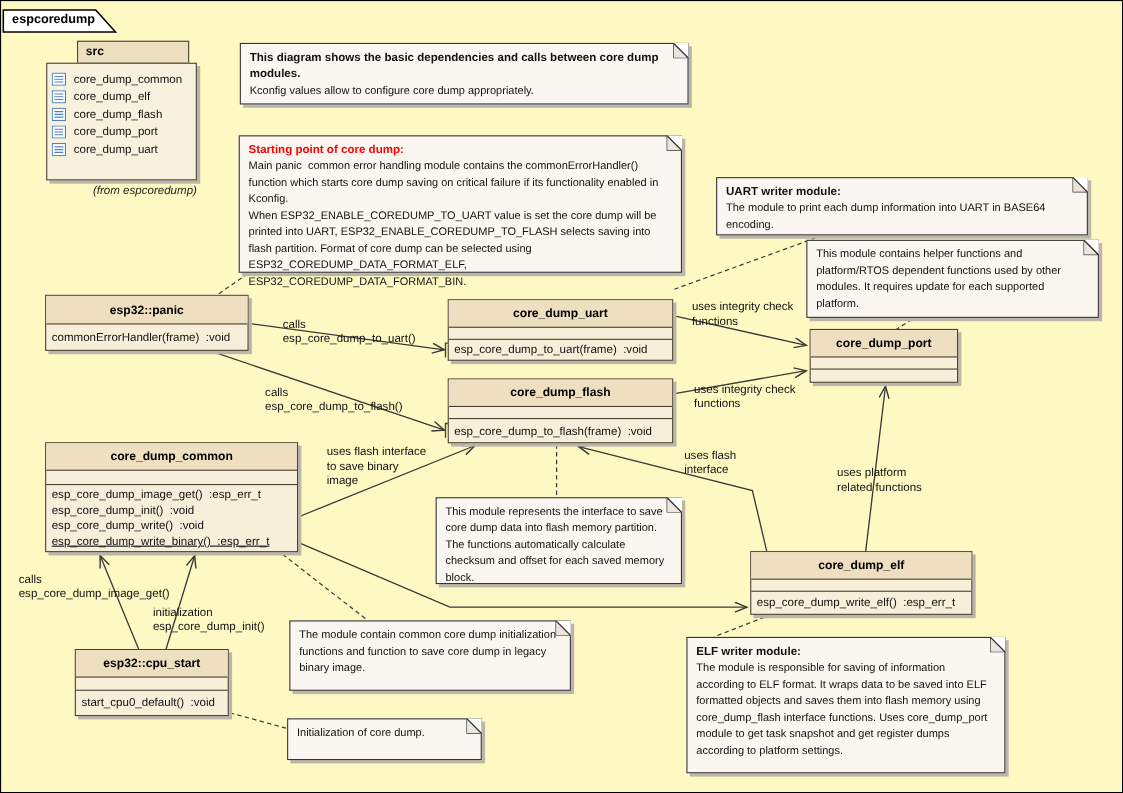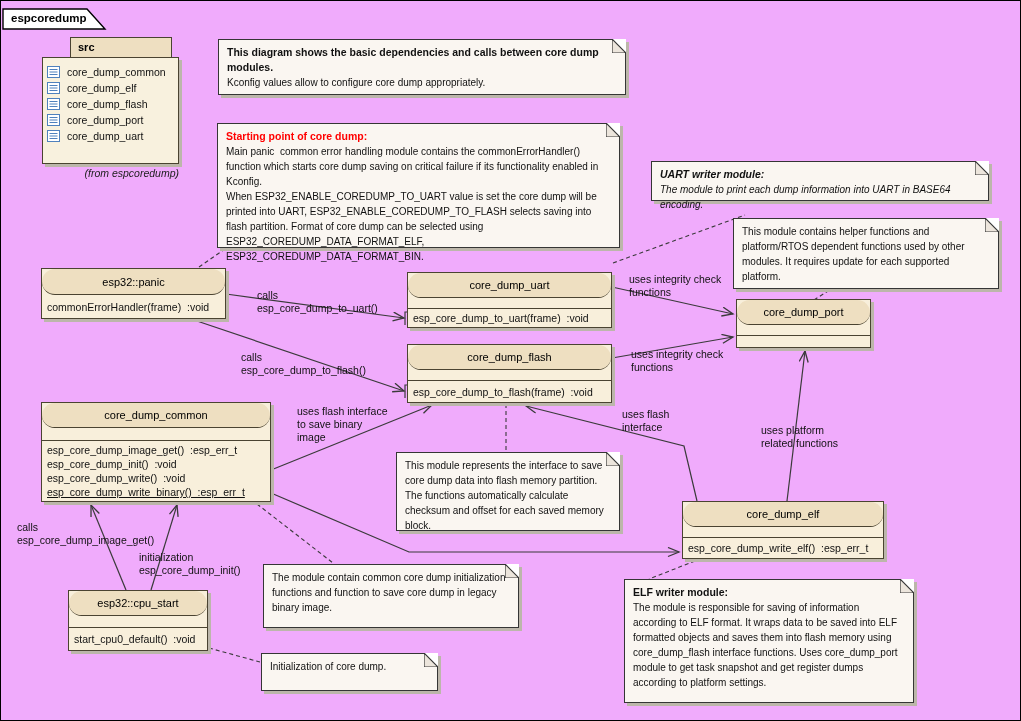--- a/index.html
+++ b/index.html
@@ -1,25 +1,25 @@
 <!DOCTYPE html>
 <html><head>
 <meta charset="utf-8">
 <style>
   html,body{margin:0;padding:0;background:#ffffff;}
   .canvas{position:relative;width:1021px;height:721px;border:1.6px solid #000;box-sizing:border-box;
-          font-family:"Liberation Sans",sans-serif;background:#f0abfc;overflow:hidden;padding-left:28px;}
+          font-family:"Liberation Sans",sans-serif;background:#fef9c3;overflow:hidden;padding-left:28px;}
   .overlay{position:absolute;left:0;top:0;z-index:1;}
   .frame-tab-label{position:absolute;z-index:3;left:10px;top:11px;font-weight:bold;font-size:11.5px;color:#000;}
 
   
   .uml-class{position:absolute;z-index:2;background:#f8efdb;border:1.3px solid #4a4331;
              box-shadow:3px 3px 0 #bcb6aa;box-sizing:border-box;display:flex;flex-direction:column;}
-  .cls-header{background:#eedfc1;border-bottom:1.3px solid #4a4331;font-weight:normal;font-size:11px;
-              display:flex;align-items:center;justify-content:center;flex:0 0 auto;border-radius:13px;}
+  .cls-header{background:#eedfc1;border-bottom:1.3px solid #4a4331;font-weight:bold;font-size:11px;
+              display:flex;align-items:center;justify-content:center;flex:0 0 auto;}
   .cls-attrs{border-bottom:1.3px solid #4a4331;flex:0 0 auto;}
   .cls-ops{flex:1;display:flex;flex-direction:column;justify-content:center;padding:1px 4px 1px 5px;
            font-size:10.5px;line-height:14px;color:#111;}
   .op{white-space:pre;}
   .op.u{text-decoration:underline;}
 
   
   .note{position:absolute;z-index:2;background:#faf6f1;border:1.3px solid #353535;box-shadow:3px 3px 0 #bcb6aa;
         box-sizing:border-box;padding:5px 8px 4px 8px;font-size:10px;line-height:15px;color:#111;}
   .note-title{font-weight:bold;font-size:10.5px;}
@@ -206,21 +206,21 @@
   <div class="note" style="left:216px;top:122px;width:403px;height:125px;">
     <span class="fold"><svg width="14" height="14">
           <polygon points="0,0 14,0 14,14" fill="#ffffff"></polygon>
           <polygon points="0,0 14,14 0,14" fill="#ece5dc" stroke="#353535" stroke-width="1.2"></polygon>
         </svg></span>
     <div class="note-title red">Starting point of core dump:</div>
     <div class="note-body">Main panic  common error handling module contains the commonErrorHandler() function which starts core dump saving on critical failure if its functionality enabled in Kconfig.
 When ESP32_ENABLE_COREDUMP_TO_UART value is set the core dump will be printed into UART, ESP32_ENABLE_COREDUMP_TO_FLASH selects saving into flash partition. Format of core dump can be selected using ESP32_COREDUMP_DATA_FORMAT_ELF, ESP32_COREDUMP_DATA_FORMAT_BIN.</div>
   </div>
 
-  <div class="note" style="left:650px;top:160px;width:338px;height:40px;font-style:italic;">
+  <div class="note" style="left:650px;top:160px;width:338px;height:53px;">
     <span class="fold"><svg width="14" height="14">
           <polygon points="0,0 14,0 14,14" fill="#ffffff"></polygon>
           <polygon points="0,0 14,14 0,14" fill="#ece5dc" stroke="#353535" stroke-width="1.2"></polygon>
         </svg></span>
     <div class="note-title">UART writer module:</div>
     <div class="note-body">The module to print each dump information into UART in BASE64 encoding.</div>
   </div>
 
   <div class="note" style="left:732px;top:217px;width:266px;height:71px;">
     <span class="fold"><svg width="14" height="14">

